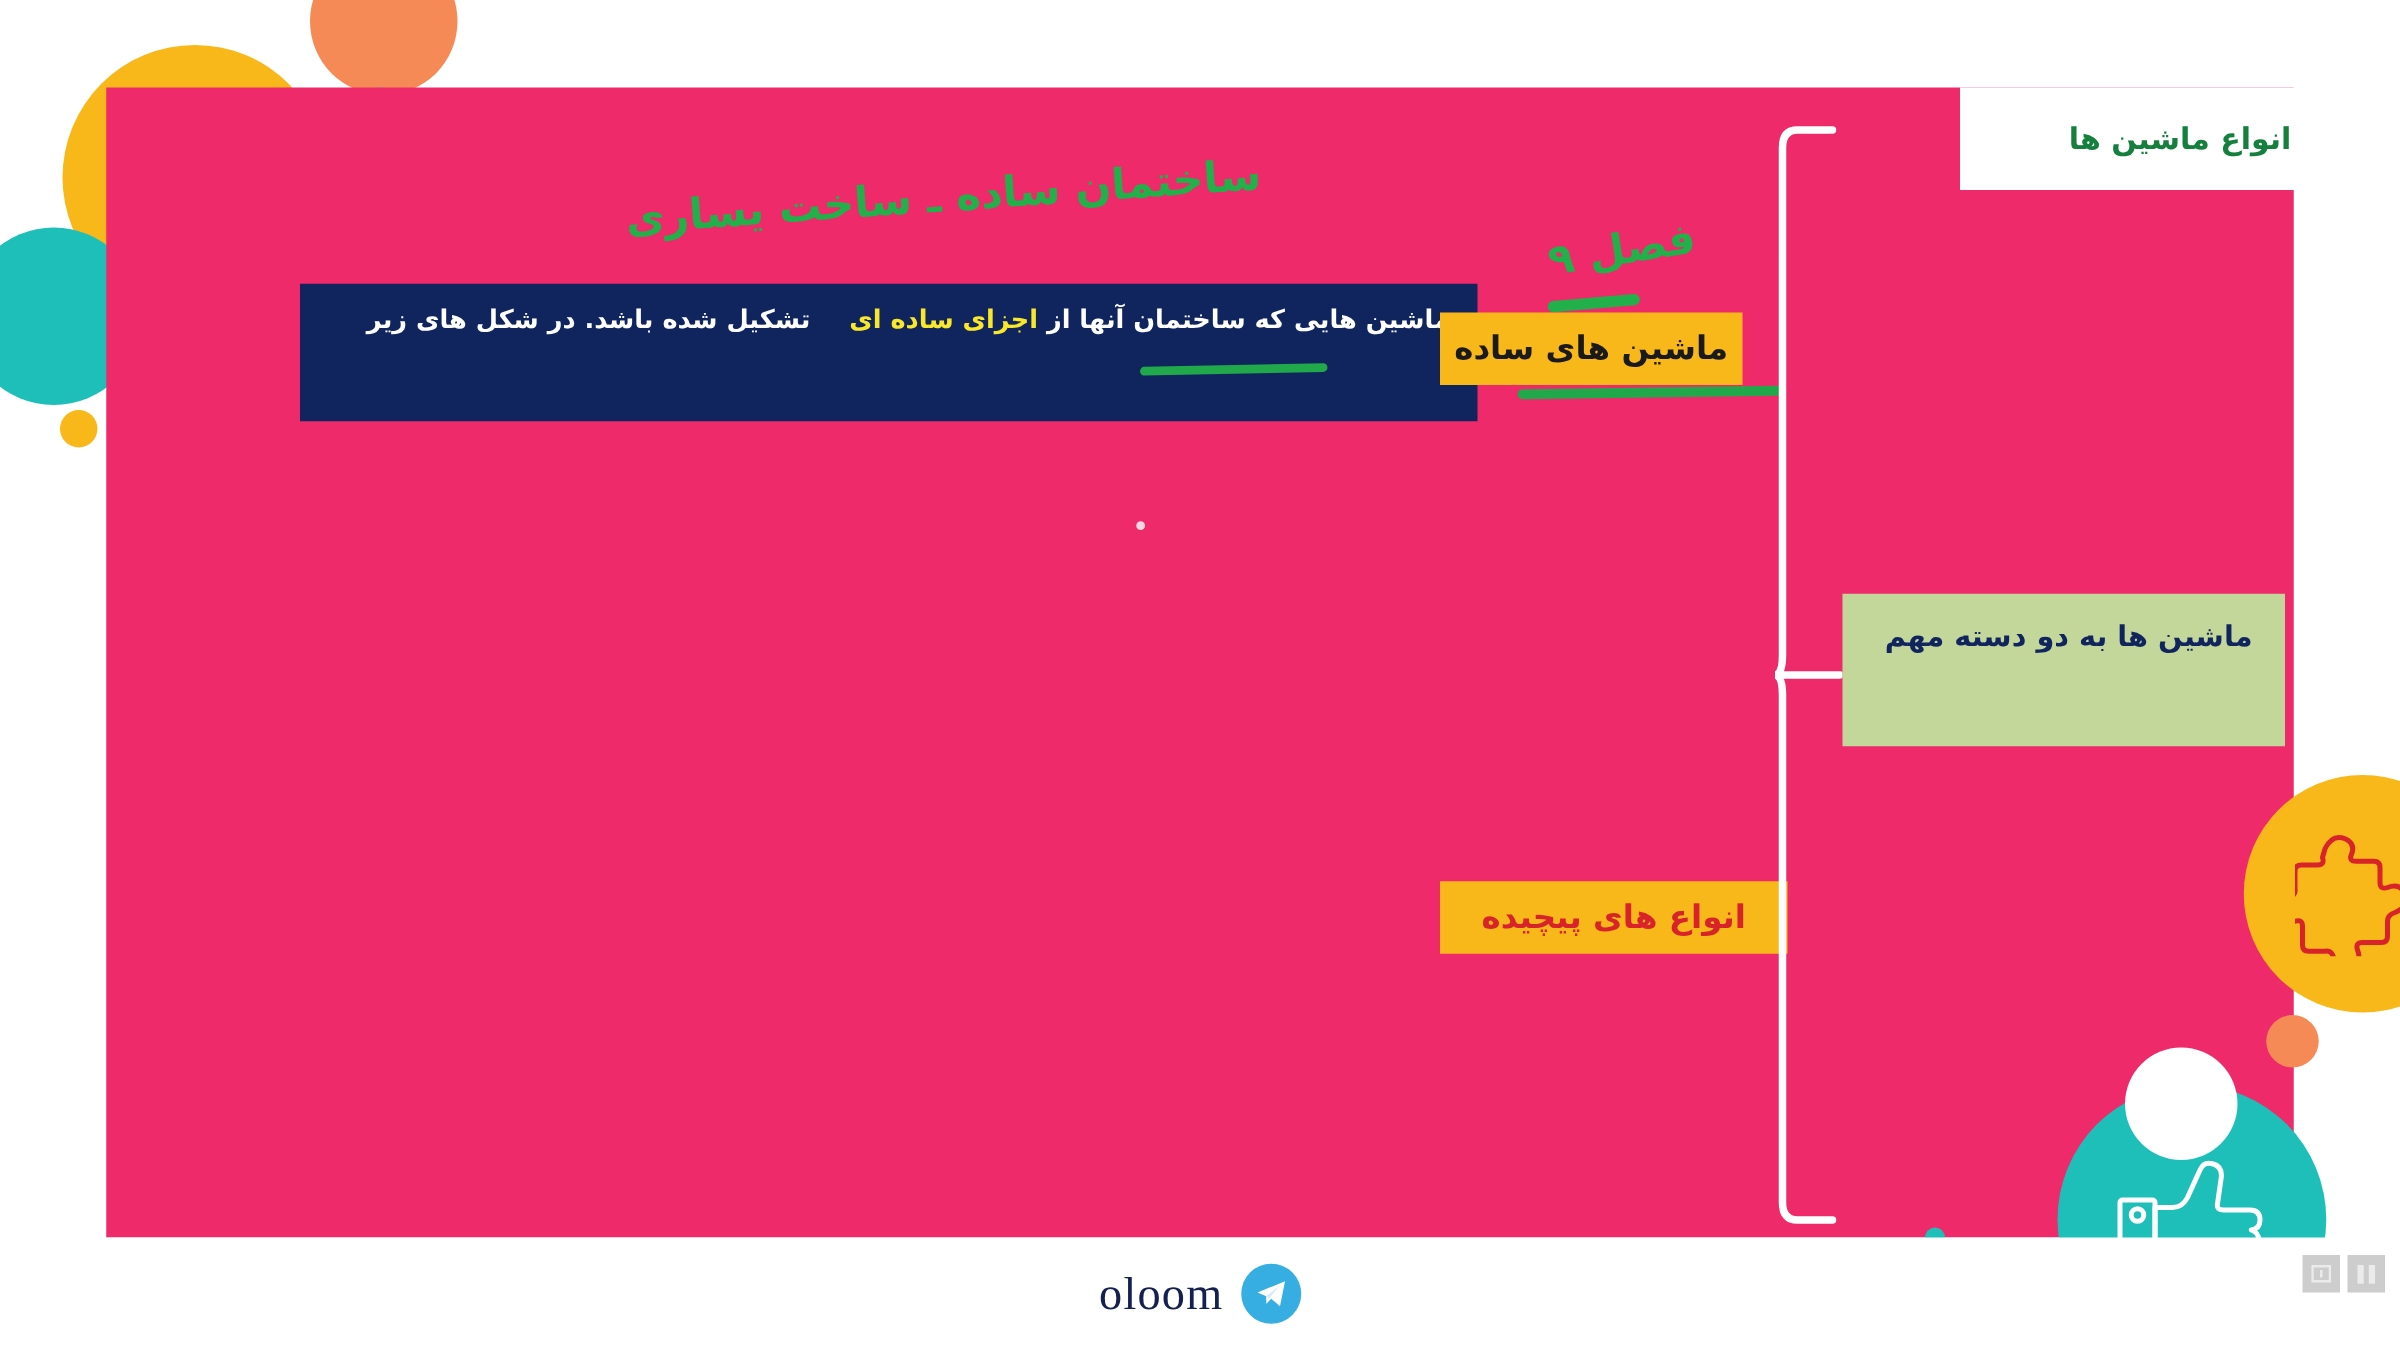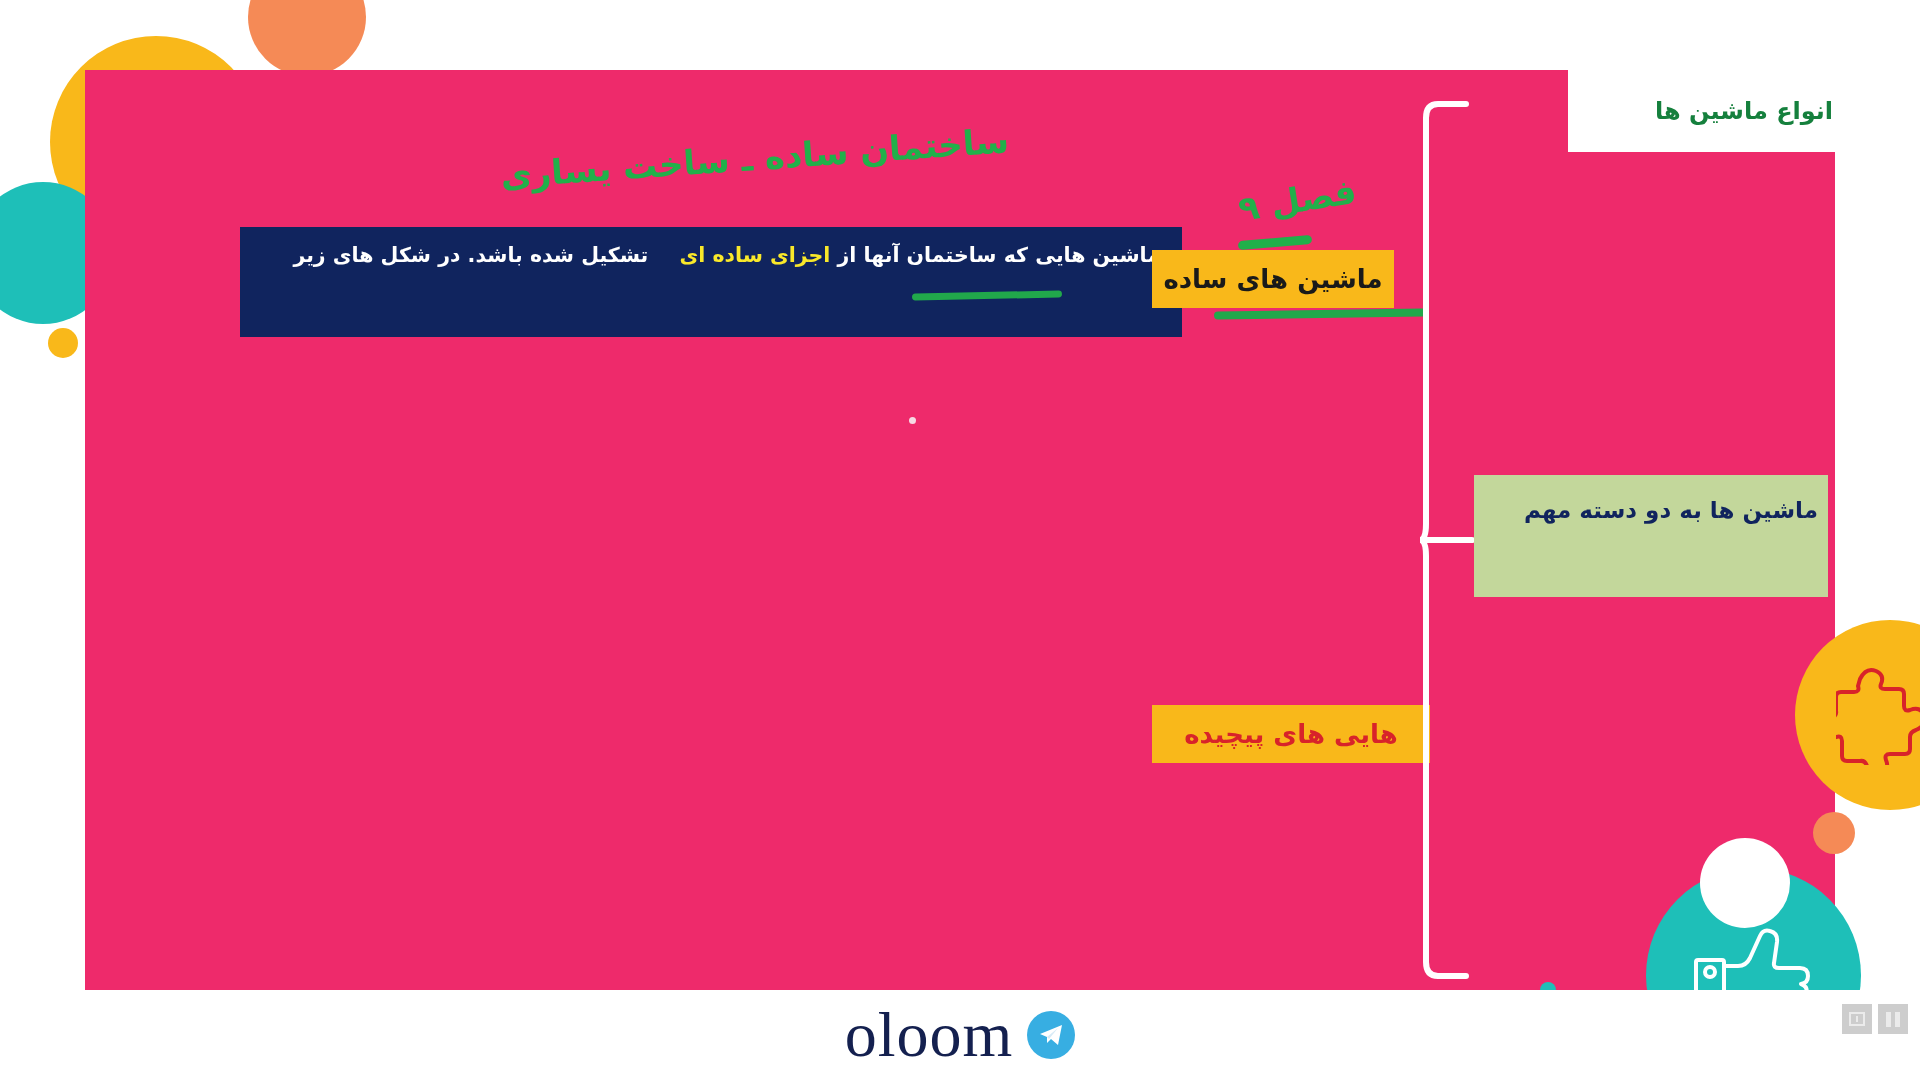--- a/index.html
+++ b/index.html
@@ -161,21 +161,21 @@
 
   
   #green-box {
     position: absolute;
     left: 1474px;
     top: 475px;
     width: 354px;
     height: 122px;
     background: #C3D79B;
     box-sizing: border-box;
-    padding: 18px 10px 0 18px;
+    padding: 18px 26px 0 18px;
     text-align: right;
     direction: rtl;
   }
   #green-box .gline {
     color: #10245E;
     font-size: 23px;
     font-weight: bold;
     line-height: 1.55;
     white-space: nowrap;
   }
@@ -210,21 +210,21 @@
     gap: 14px;
   }
   #tg-icon {
     width: 48px; height: 48px;
     border-radius: 50%;
     background: #37AEE2;
     display: flex; align-items: center; justify-content: center;
   }
   #brand-text {
     font-family: "Liberation Serif", "DejaVu Serif", serif;
-    font-size: 64px;
+    font-size: 37px;
     color: #14204F;
     letter-spacing: 1px;
   }
 
   
   #player-controls {
     position: absolute;
     left: 1842px; top: 1004px;
     display: flex; gap: 6px;
     opacity: .55;
@@ -271,21 +271,21 @@
   <div id="hand-fasl-underline"></div>
 
   <div id="navy-box">
     <div class="line"><span>ماشین هایی که ساختمان آنها از </span><span class="hl-yellow">اجزای ساده ای</span><span> تشکیل شده باشد.  در شکل های زیر</span></div>
   </div>
   <div class="hl-underline" style="left:912px; top:292px;"></div>
 
   <div class="cat-box" id="cat-simple">ماشین های ساده</div>
   <div id="cat-simple-underline"></div>
 
-  <div class="cat-box" id="cat-complex">هایی های پیچیده</div>
+  <div class="cat-box" id="cat-complex">انواع های پیچیده</div>
 
   <div id="green-box">
     <div class="gline">ماشین ها به دو دسته مهم</div>
   </div>
 
   <svg id="brace" viewBox="0 0 54 880">
     <path d="M46 4 L18 4 Q6 4 6 18 L6 424 Q6 438 1 440 Q6 442 6 456 L6 862 Q6 876 18 876 L46 876" fill="none" stroke="#ffffff" stroke-width="6" stroke-linecap="round" stroke-linejoin="round"></path>
     <path d="M1 440 L52 440" stroke="#ffffff" stroke-width="6" stroke-linecap="round"></path>
   </svg>
 

